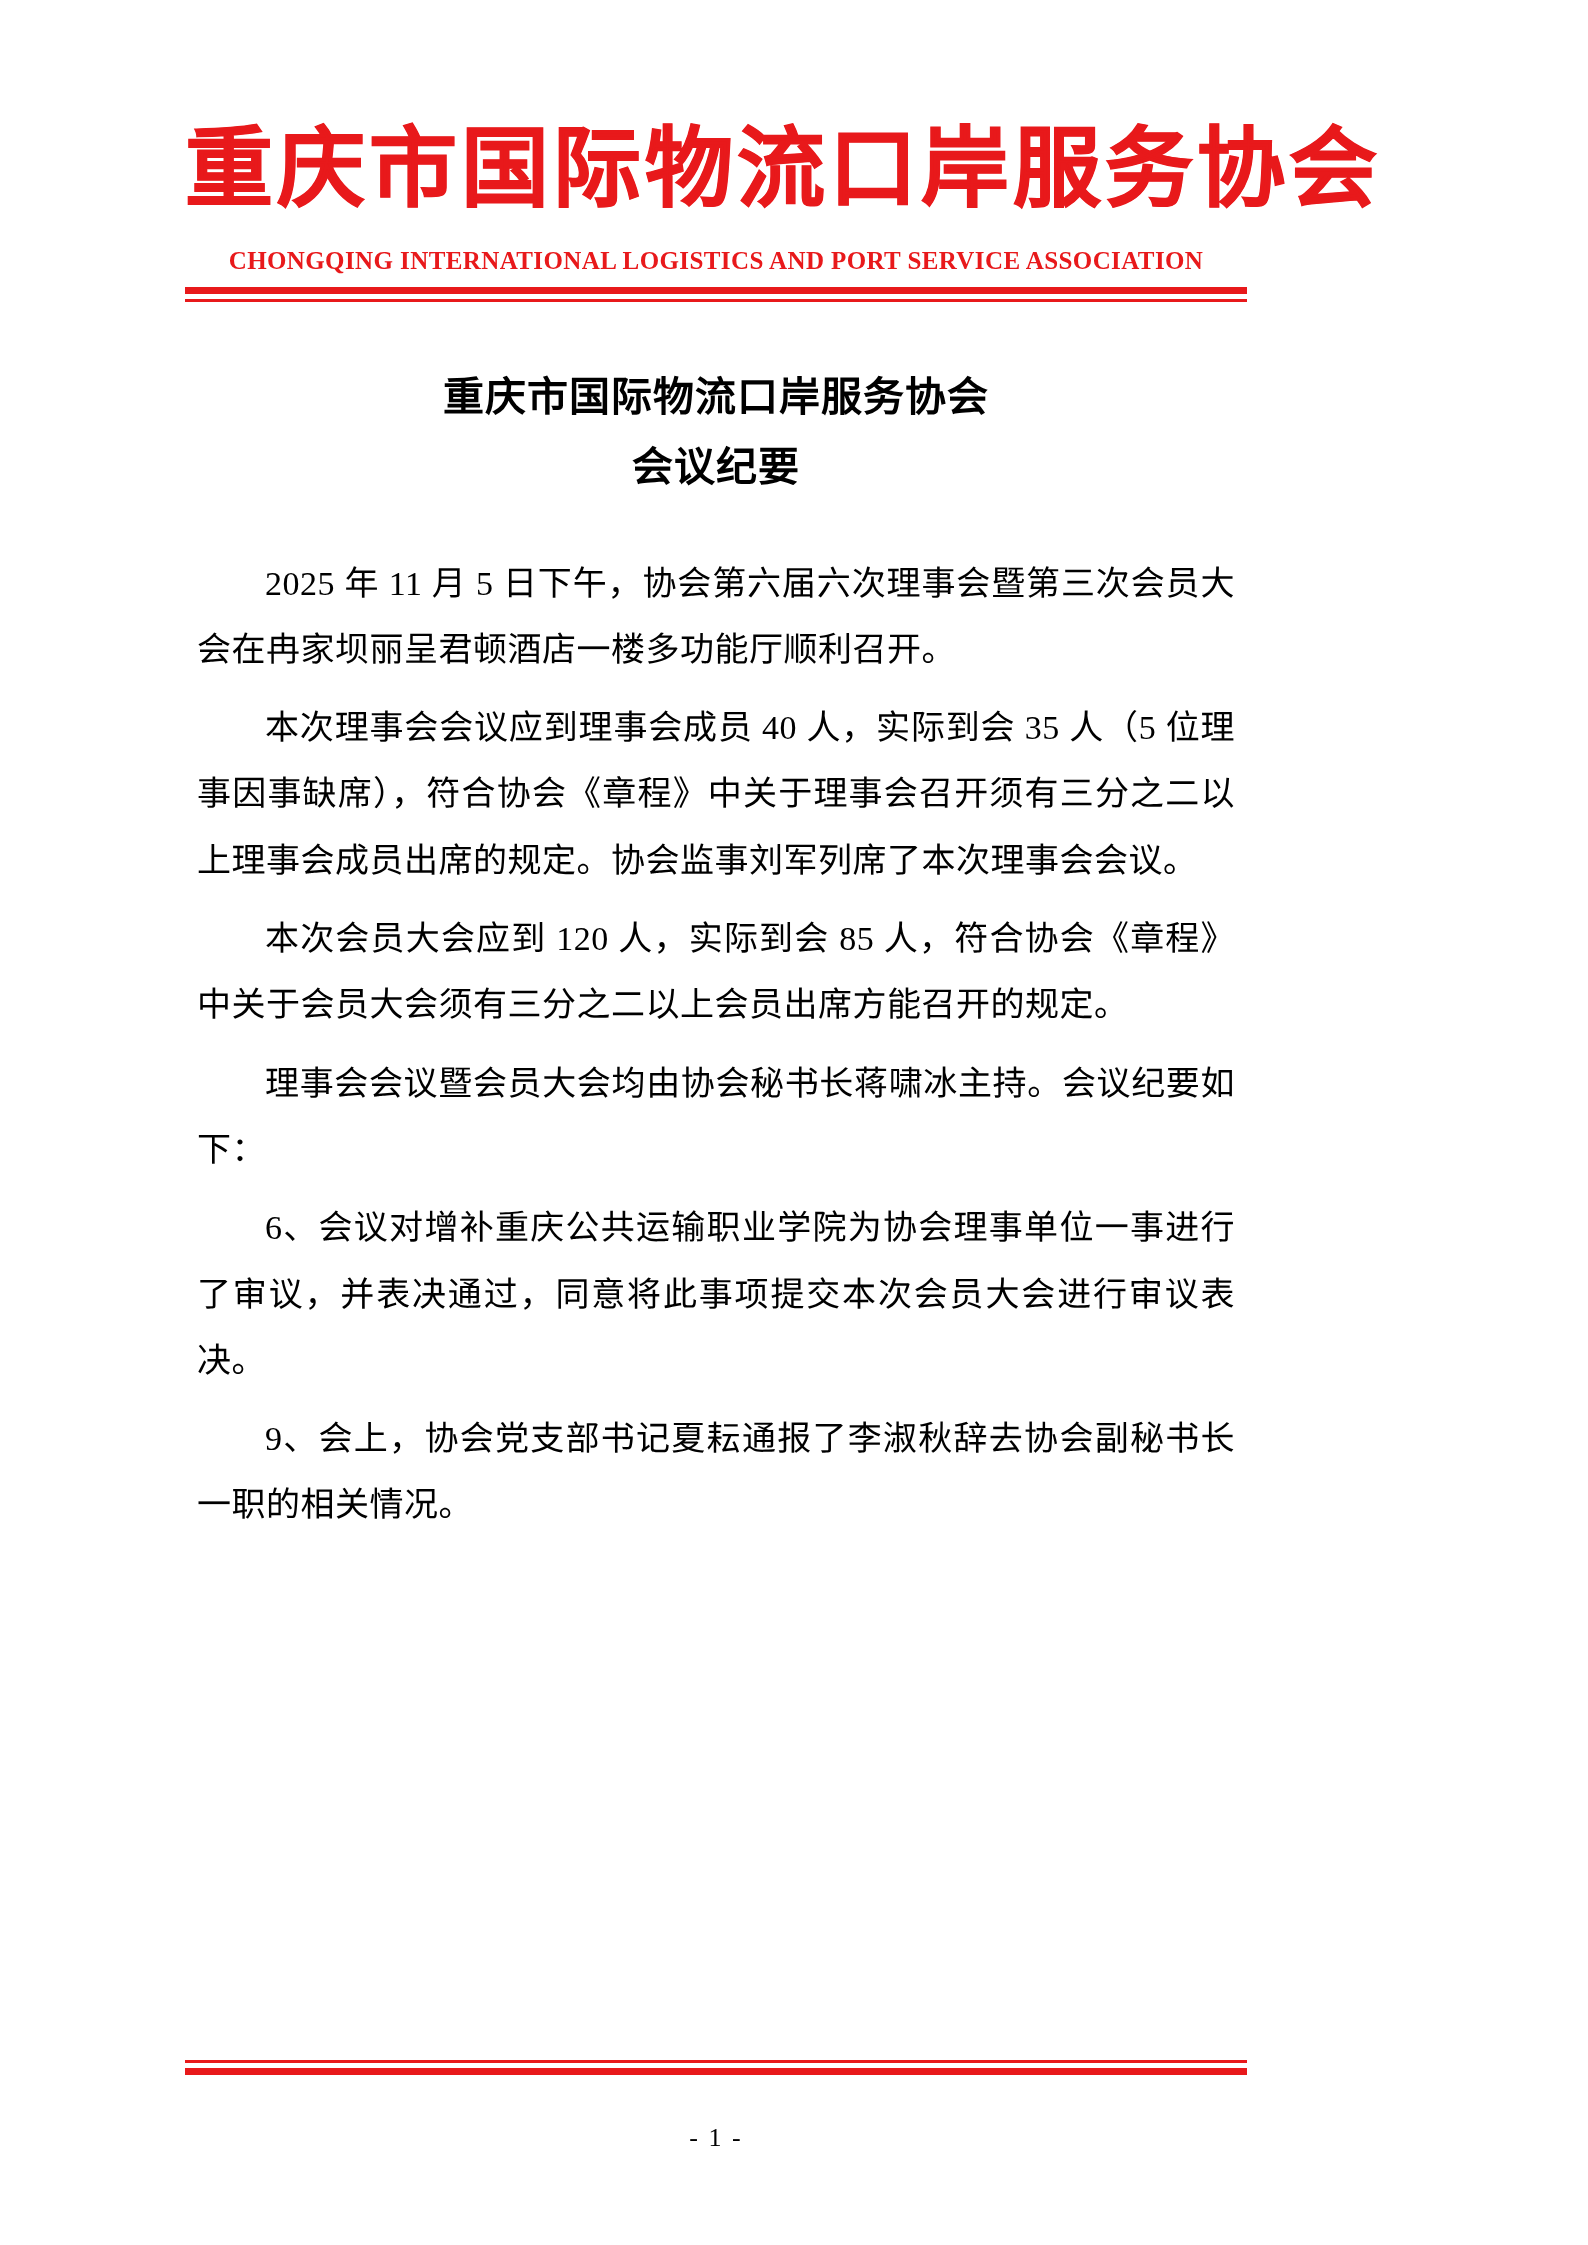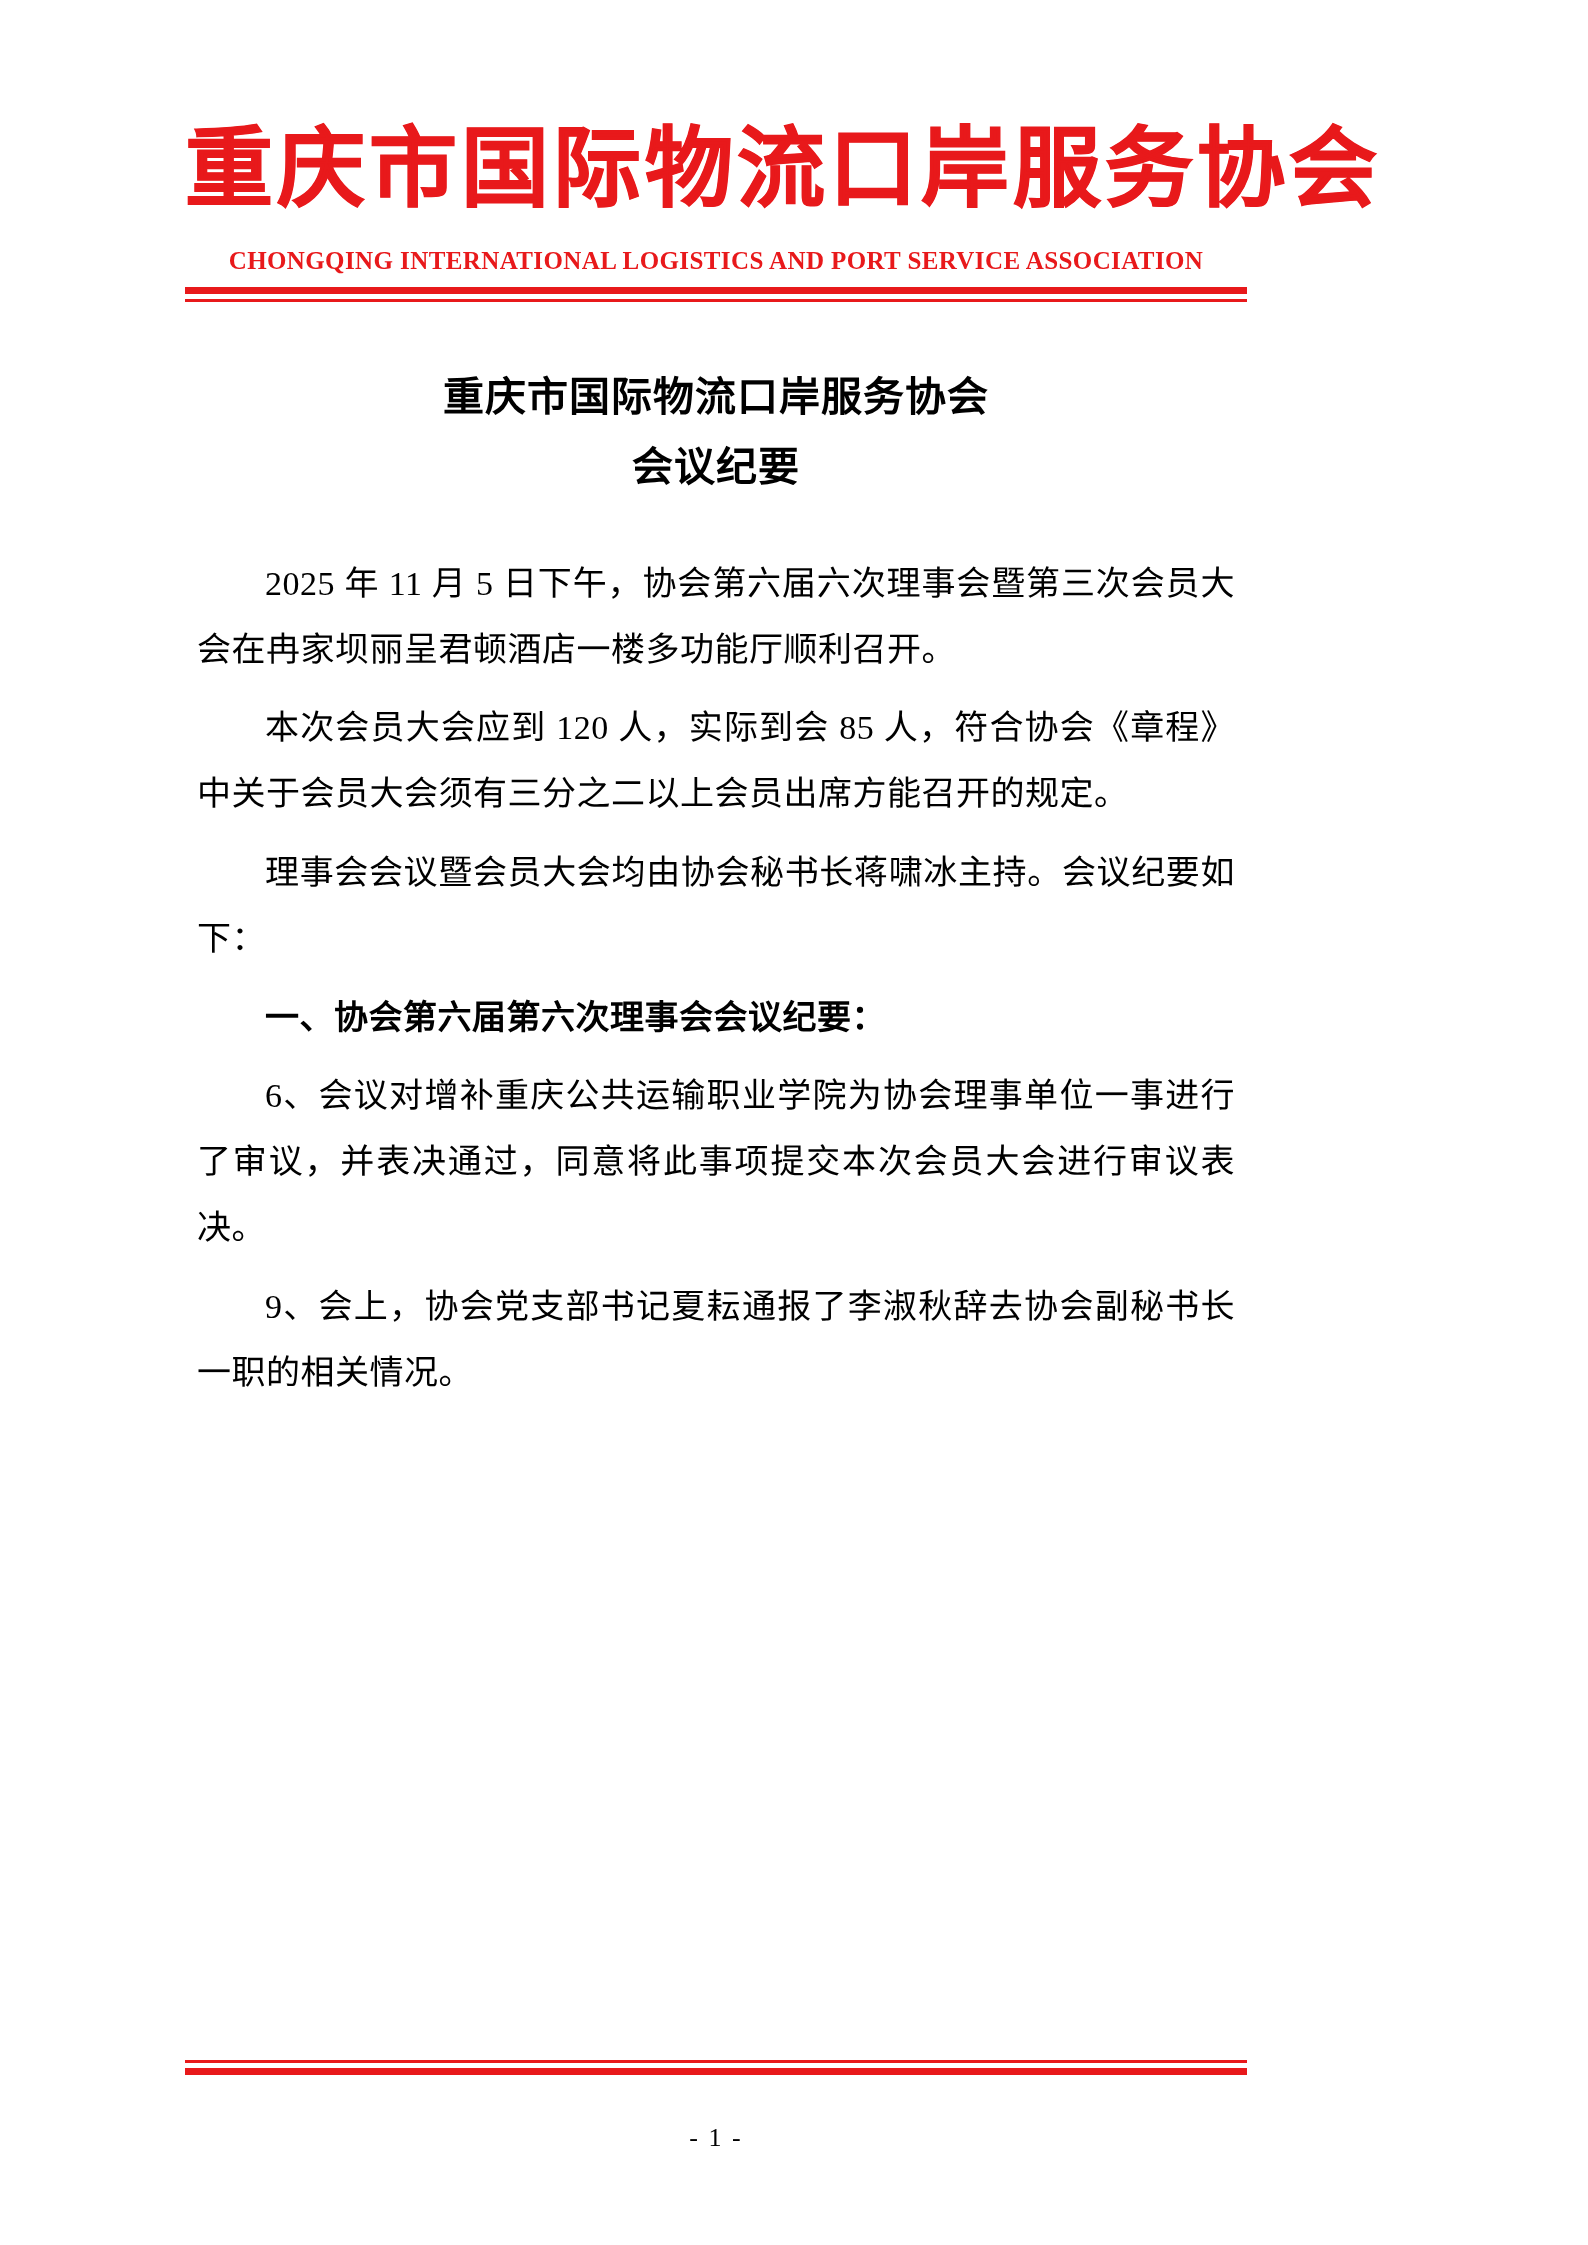--- a/index.html
+++ b/index.html
@@ -127,23 +127,23 @@
     <div class="rule-thin"></div>
   </div>
 
   <div class="doc-title">
     <div>重庆市国际物流口岸服务协会</div>
     <div>会议纪要</div>
   </div>
 
   <div class="body-text">
     <p>2025 年 11 月 5 日下午，协会第六届六次理事会暨第三次会员大会在冉家坝丽呈君顿酒店一楼多功能厅顺利召开。</p>
+    <p>本次理事会会议应到理事会成员 40 人，实际到会 35 人（5 位理事因事缺席），符合协会《章程》中关于理事会召开须有三分之二以上理事会成员出席的规定。协会监事刘军列席了本次理事会会议。</p>
     <p>本次会员大会应到 120 人，实际到会 85 人，符合协会《章程》中关于会员大会须有三分之二以上会员出席方能召开的规定。</p>
     <p>理事会会议暨会员大会均由协会秘书长蒋啸冰主持。会议纪要如下：</p>
-    <p class="bold">一、协会第六届第六次理事会会议纪要：</p>
     <p>6、会议对增补重庆公共运输职业学院为协会理事单位一事进行了审议，并表决通过，同意将此事项提交本次会员大会进行审议表决。</p>
     <p>9、会上，协会党支部书记夏耘通报了李淑秋辞去协会副秘书长一职的相关情况。</p>
   </div>
 
   <div class="footer">
     <div class="rule-bottom">
       <div class="rule-thin"></div>
       <div class="rule-thick"></div>
     </div>
     <div class="page-number">- 1 -</div>

